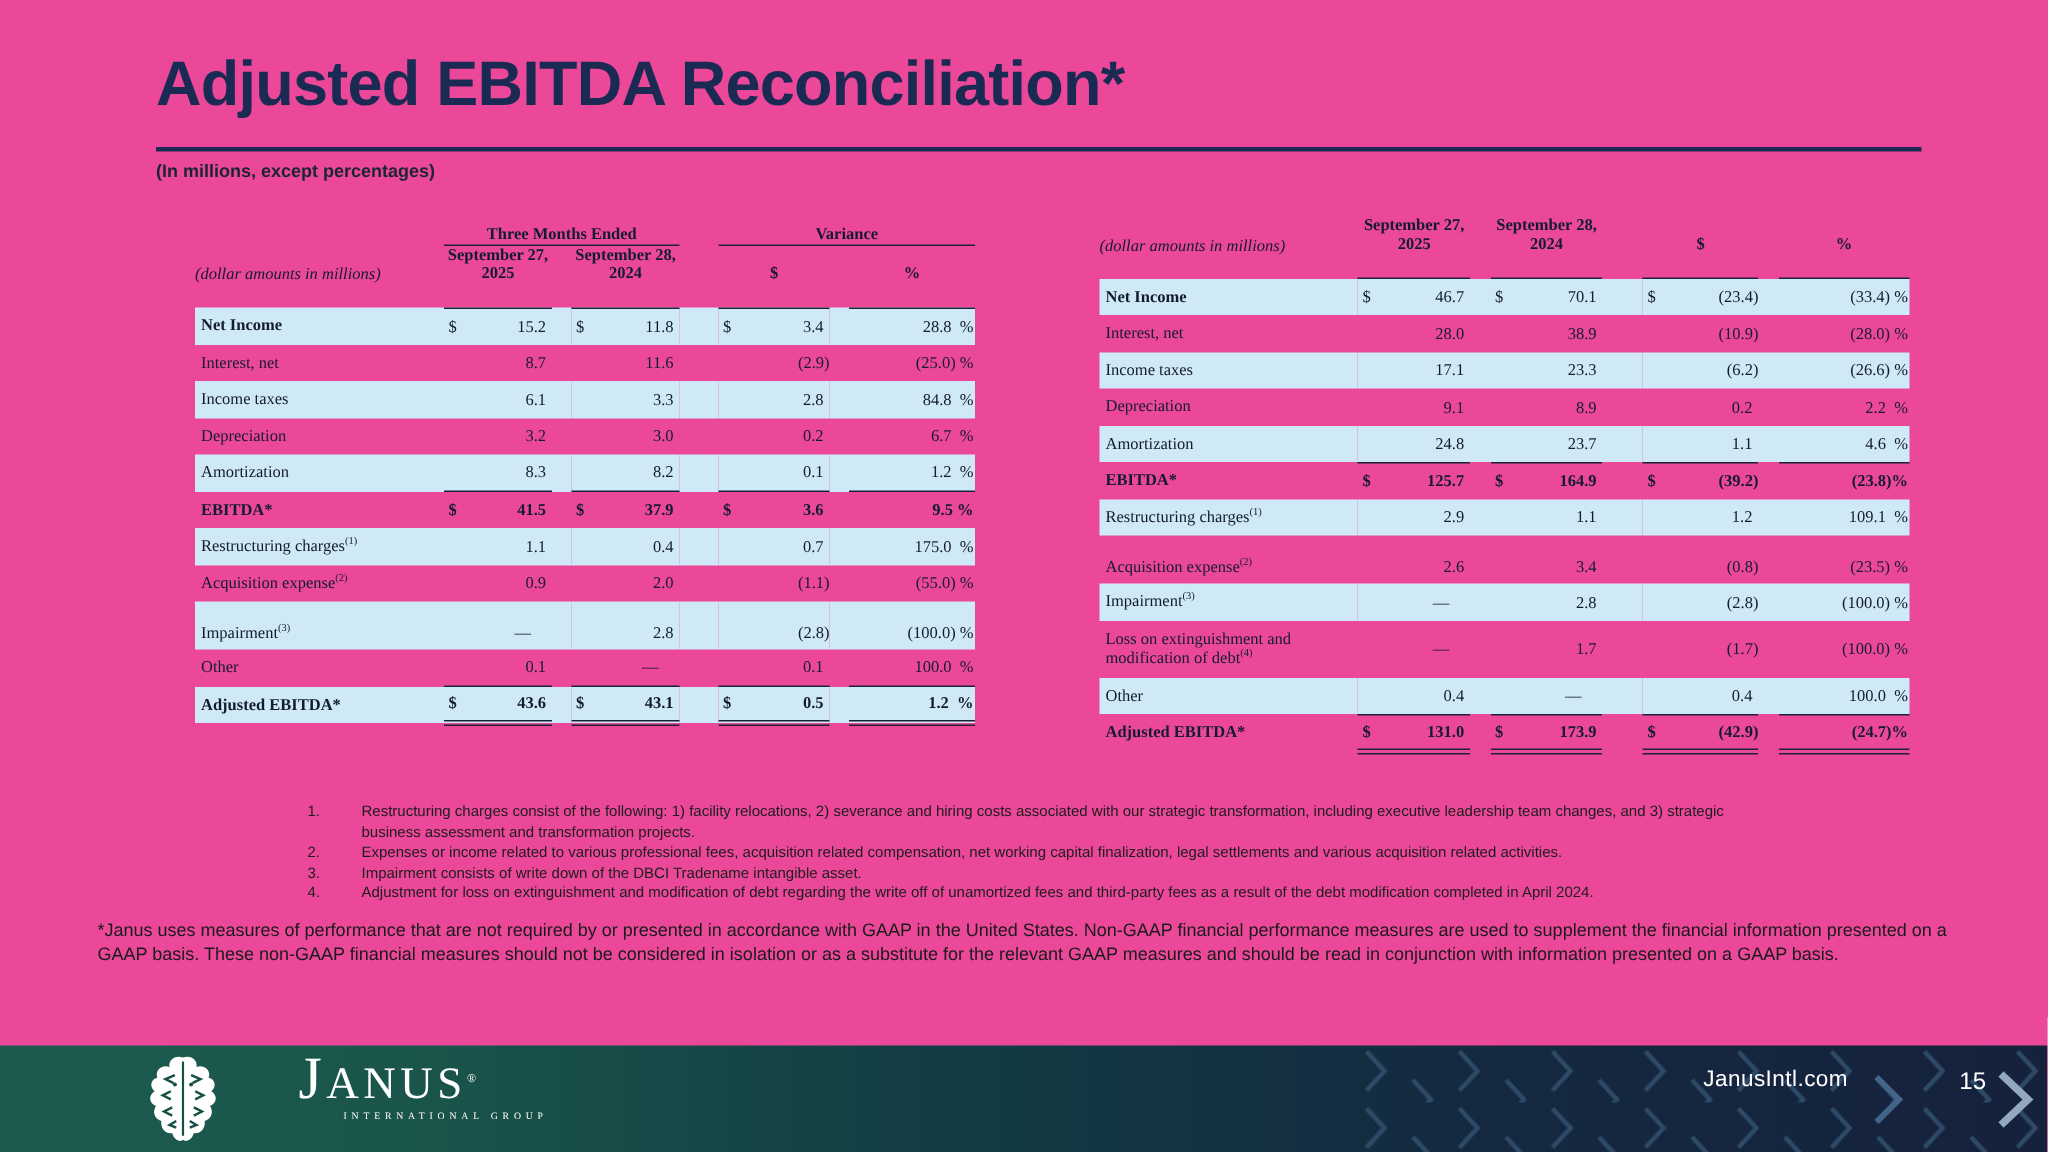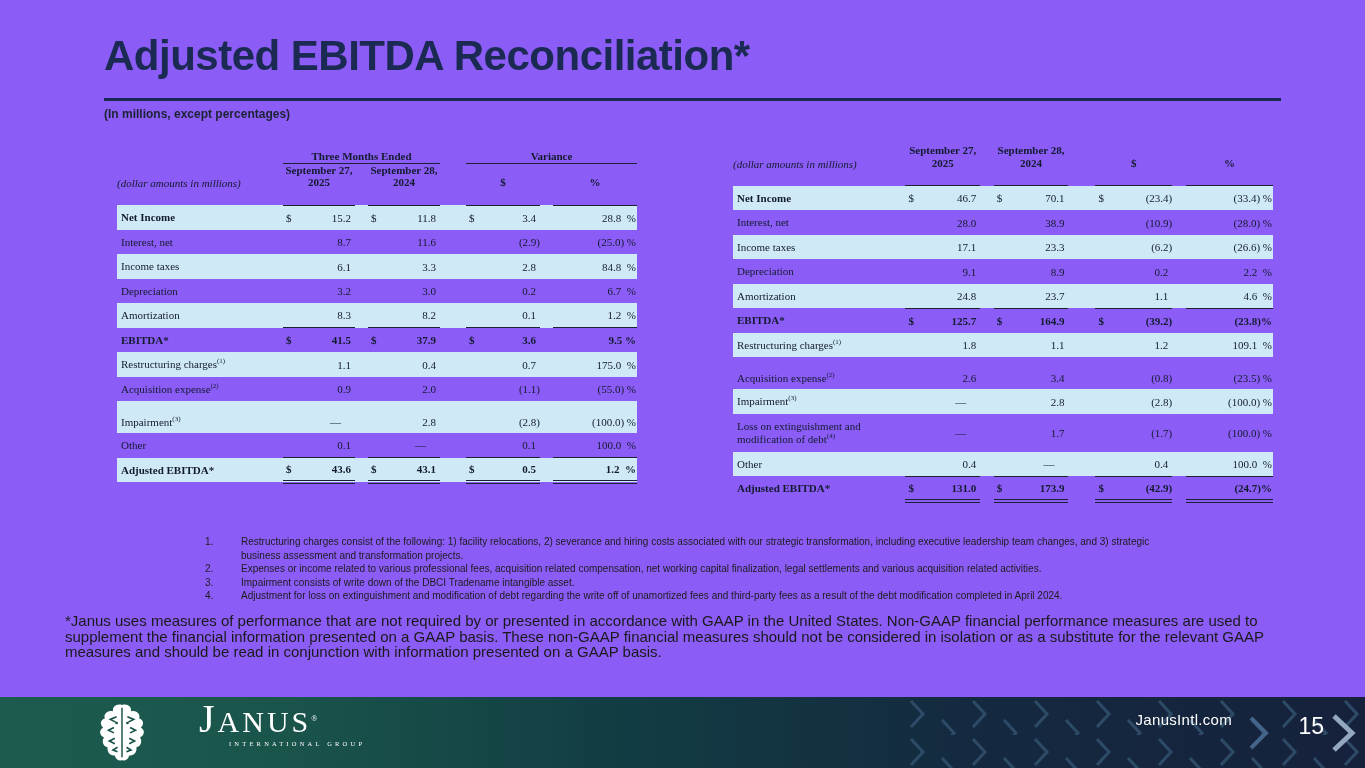--- a/index.html
+++ b/index.html
@@ -1,26 +1,26 @@
 <!DOCTYPE html>
 <html style="--navy: #1b2a52; --stripe: #cfe9f7; --line: #1a2233;"><head>
 <meta charset="utf-8">
 <style>
   * { margin:0; padding:0; box-sizing:border-box; }
   html,body { width:1365px; height:768px; }
   body { font-family:"Liberation Sans", sans-serif; background:#ffffff; position:relative; overflow:hidden; }
-  #slide { position:absolute; left:0; top:0; width:1365px; height:768px; background:#8b5cf6; }
+  #slide { position:absolute; left:0; top:0; width:1365px; height:768px; background:#ec4899; }
 
   .title { position:absolute; left:104px; top:32px; font-size:42px; font-weight:bold; letter-spacing:-0.5px; color:var(--navy); }
   .title-rule { position:absolute; left:104px; top:98px; width:1177px; height:3px; background:var(--navy); }
   .units-note { position:absolute; left:104px; top:107px; font-size:12px; font-weight:bold; color:#1b2433; }
 
   
   .tbl-wrap { position:absolute; top:144px; }
-  .tbl-wrap.left  { left:117px; width:520px; }
+  .tbl-wrap.left  { left:130px; width:520px; }
   .tbl-wrap.right { left:733px; width:540px; }
   table.fin { border-collapse:collapse; width:100%; table-layout:fixed;
               font-family:"Liberation Serif", serif; font-size:11px; color:#131b2e; }
   table.fin td { vertical-align:middle; }
   tr.hdr1 td { height:19px; vertical-align:bottom; }
   tr.hdr2 td { height:33px; vertical-align:bottom; padding-bottom:16px; }
   td.grp { font-weight:bold; text-align:center; border-bottom:1.5px solid var(--line); padding-bottom:1px; }
   td.colhead { font-weight:bold; text-align:center; border-bottom:1.5px solid var(--line); line-height:1.15; }
   td.lblhead { font-style:italic; }
   tbody td { height:24.5px; }
@@ -36,35 +36,35 @@
   .m .v.dash { margin-right:10px; }
   td.pct { text-align:right; padding-right:1px; white-space:pre;margin-top:36px; }
   tr.ul td.num { border-bottom:1.5px solid var(--line); }
   tr.dul td.num { border-bottom:4px double var(--line); }
 
   
   .footnotes { position:absolute; left:205px; top:535px; width:960px; font-size:10px; line-height:13.5px; color:#1c1c1c; }
   .fn-row { display:flex; }
   .fn-num { width:36px; flex:0 0 36px; }
   .fn-text { flex:1; }
-  .disclaimer { position:absolute; left:65px; top:613px; width:1250px; font-size:15px; line-height:15.5px; color:#1a1a1a; }
+  .disclaimer { position:absolute; left:65px; top:613px; width:1250px; font-size:12px; line-height:15.5px; color:#1a1a1a; }
 
   
   .footer { position:absolute; left:0; top:697px; width:1365px; height:71px;
             background:linear-gradient(90deg,#1d5b4f 0%,#1a554b 20%,#123d43 45%,#142a40 70%,#16213c 100%); }
   .chev-pattern { position:absolute; right:0; top:0; height:71px; }
   .logo { position:absolute; left:95px; top:702px; display:flex; align-items:flex-start;gap:40px; }
   .emblem { margin-right:10px; }
   .wordmark { color:#ffffff; font-family:"Liberation Serif", serif; }
   .wm-main { font-size:30px; letter-spacing:3px; line-height:34px; white-space:nowrap; }
   .wm-j { font-size:40px; }
   .wm-reg { font-size:8px; vertical-align:top; }
   .wm-sub { font-size:6.5px; letter-spacing:3.2px; padding-left:30px; margin-top:1px; white-space:nowrap; }
   .website { position:absolute; right:133px; top:711px; font-size:15px; color:#ffffff; letter-spacing:0.3px; }
-  .page-num { position:absolute; right:41px; top:713px; font-size:23px; color:#ffffff; }
+  .page-num { position:absolute; right:41px; top:713px; font-size:16px; color:#ffffff; }
   .big-chev { position:absolute; top:0; }
 </style>
 </head>
 <body>
 
 <div id="slide">
 
   <div class="title">Adjusted EBITDA Reconciliation*</div>
   <div class="title-rule"></div>
   <div class="units-note">(In millions, except percentages)</div>
@@ -551,21 +551,21 @@
               </div>
             </td>
             <td class="gap"></td>
             <td class="num pct">(23.8)%</td>
           </tr>
           <tr class="stripe">
             <td class="lbl">Restructuring charges<sup>(1)</sup></td>
             <td class="num ">
               <div class="m">
                 <span class="d"></span>
-                <span class="v">1.8</span>
+                <span class="v">2.9</span>
               </div>
             </td>
             <td class="gap"></td>
             <td class="num ">
               <div class="m">
                 <span class="d"></span>
                 <span class="v">1.1</span>
               </div>
             </td>
             <td class="gap"></td>

